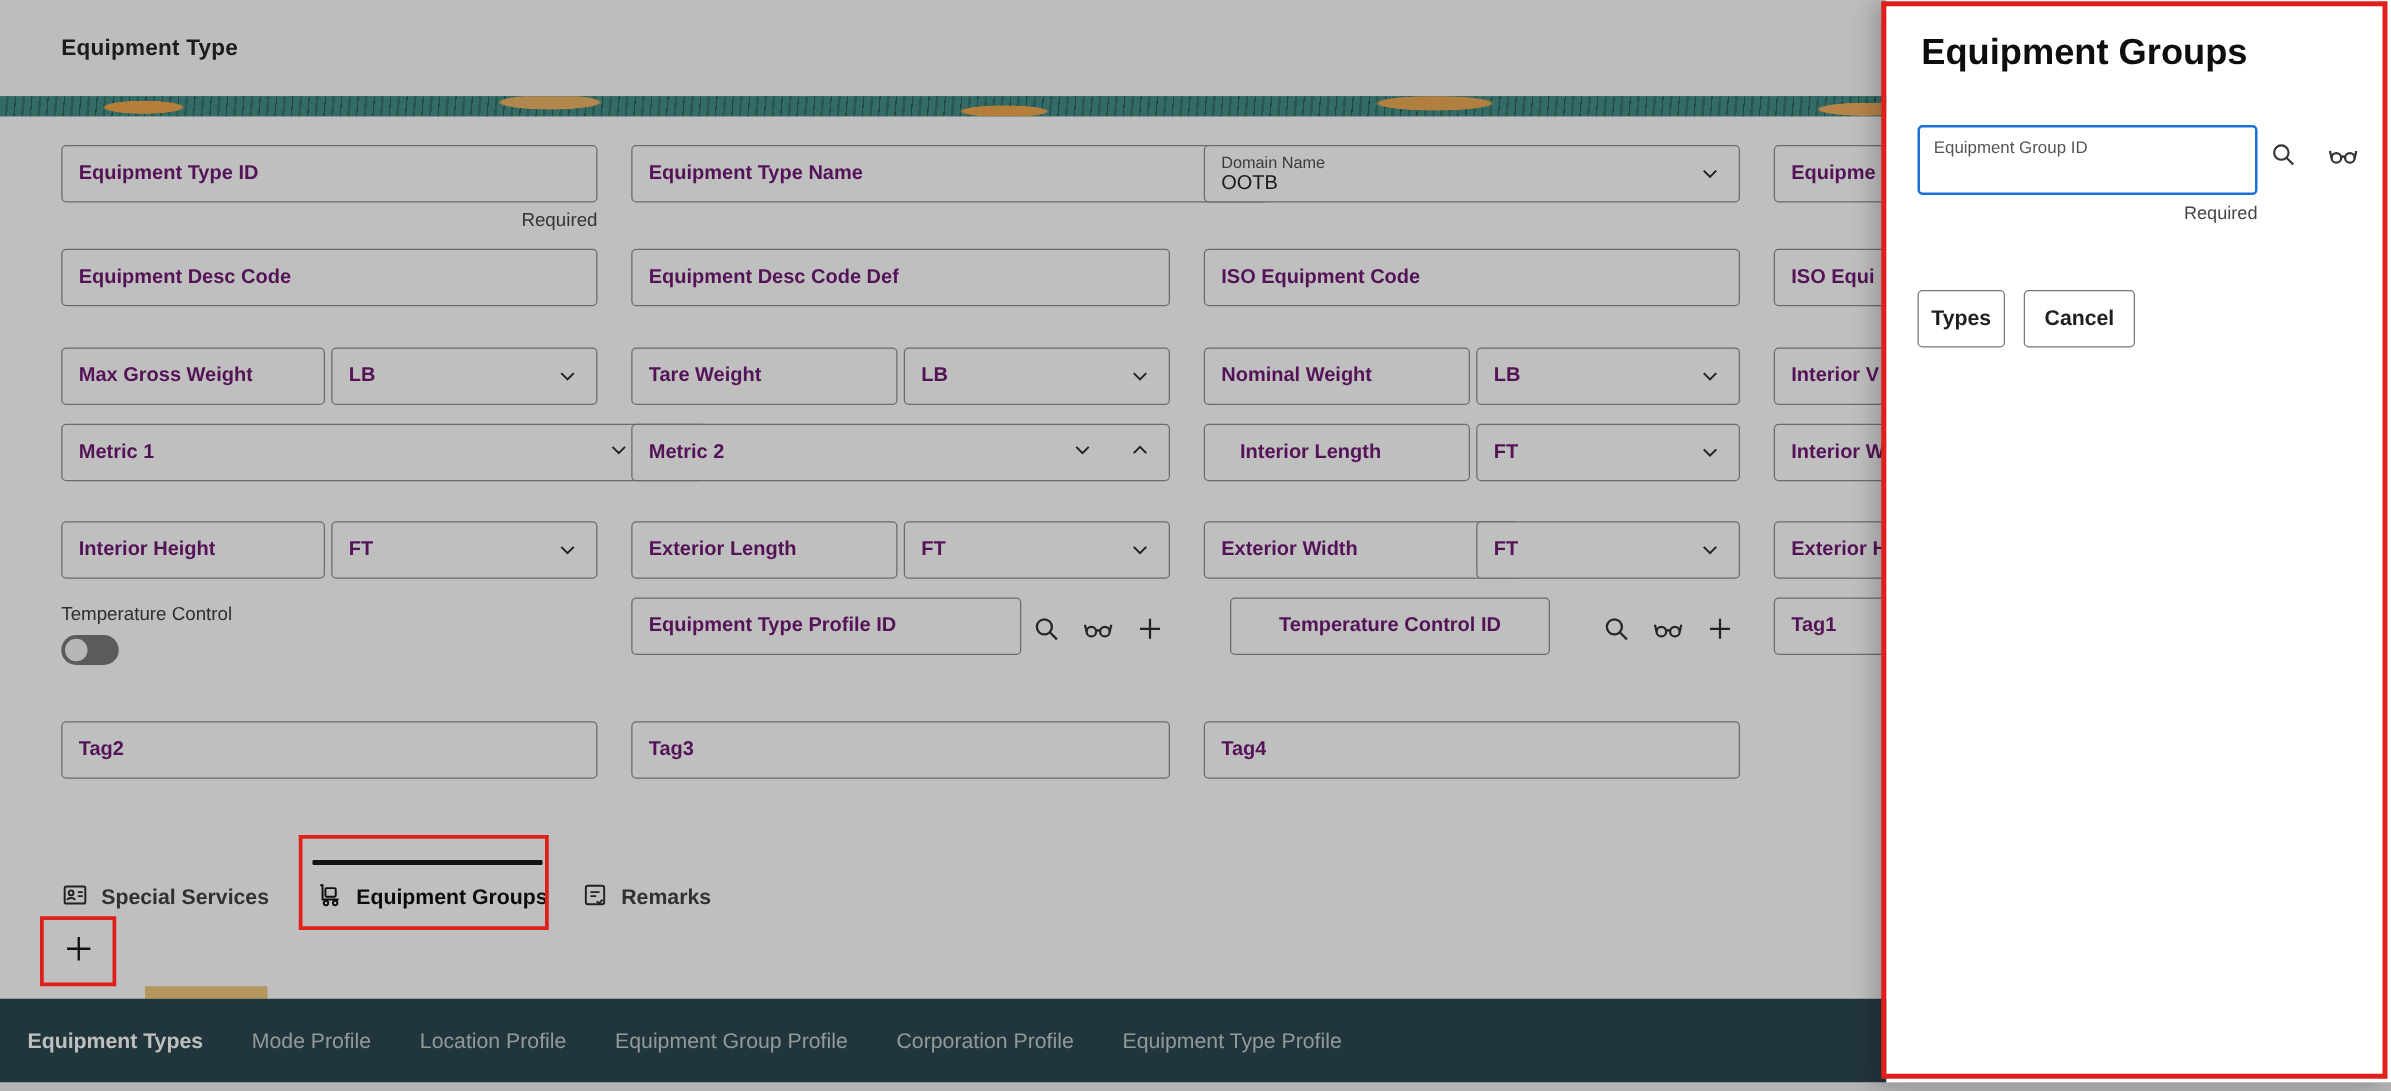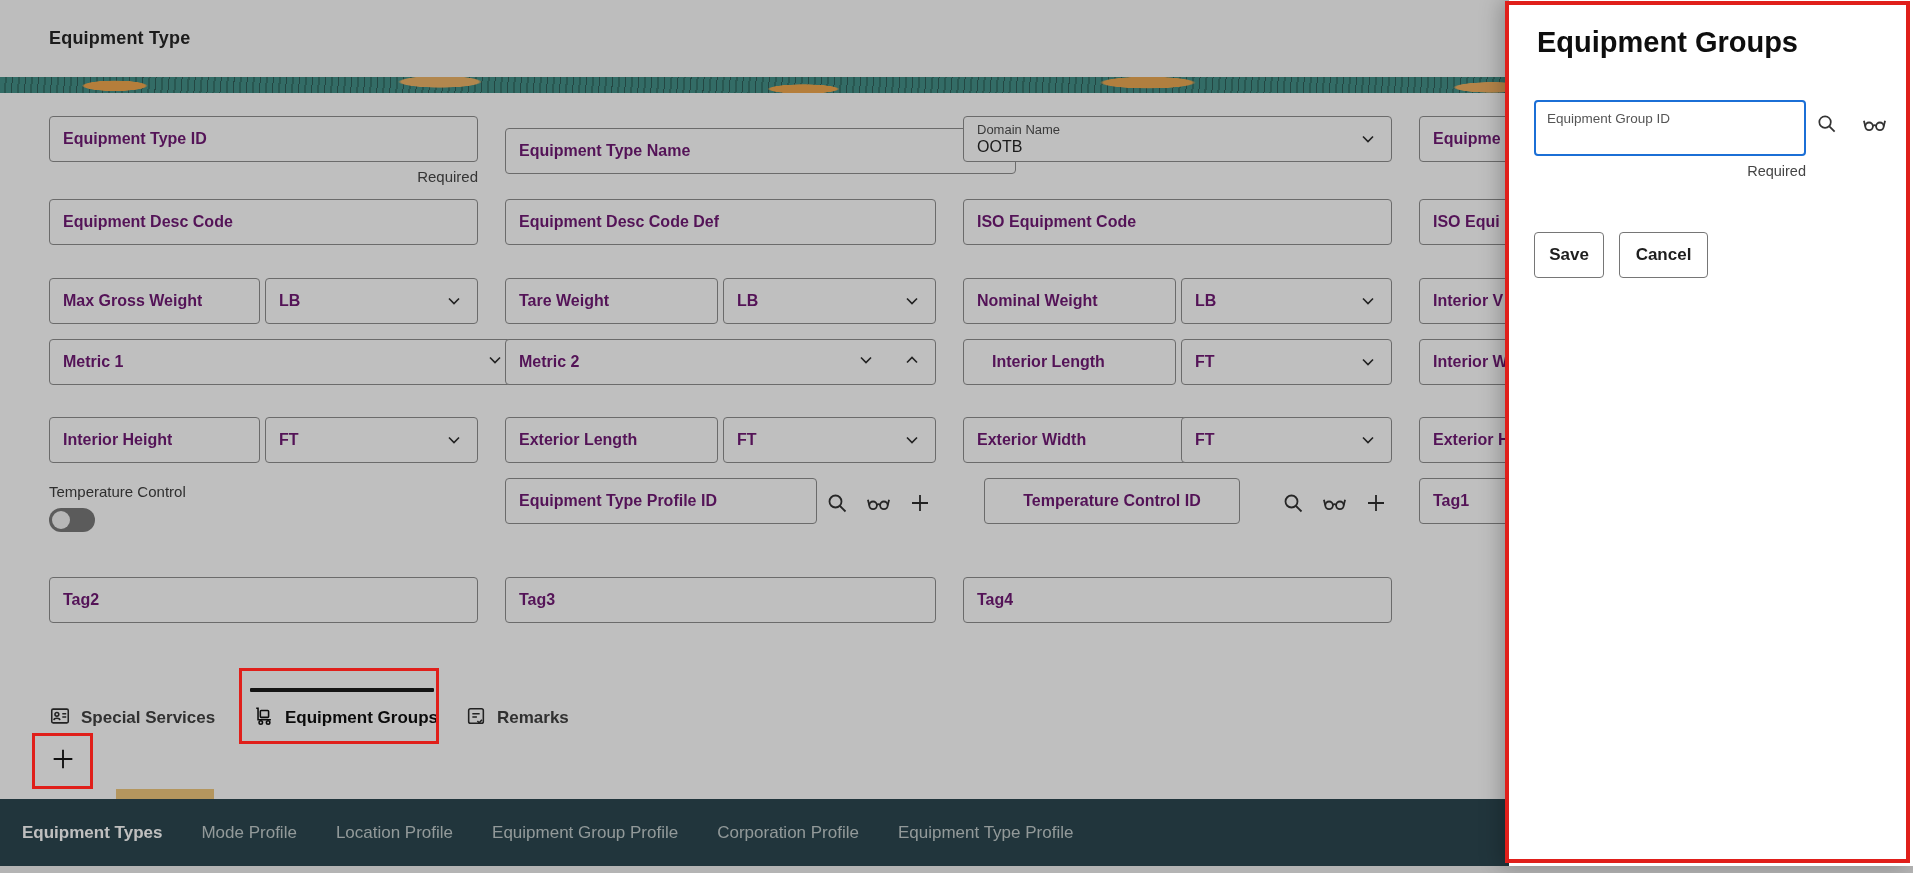--- a/index.html
+++ b/index.html
@@ -83,21 +83,21 @@
 
   <header class="hdr">
     <h1>Equipment Type</h1>
   </header>
   <div class="banner"></div>
 
   <div class="fld" style="left:49px;top:116px;width:429px;">
     <span class="ph">Equipment Type ID</span>
   </div>
   <div class="req" style="left:278px;top:168px;width:200px;">Required</div>
-  <div class="fld" style="left:505px;top:128px;width:511px;">
+  <div class="fld" style="left:505px;top:116px;width:511px;">
     <span class="ph">Equipment Type Name</span>
   </div>
   <div class="fld" style="left:963px;top:116px;width:429px;">
     <div class="dd-inner">
       <span class="dd-label">Domain Name</span>
       <span class="dd-value">OOTB</span>
     </div>
     <span class="chev">
       <svg width="20" height="20" viewBox="0 0 24 24" fill="none" stroke="#2e2e2e" stroke-width="2">
           <path d="M6 9l6 6 6-6"></path>
@@ -373,21 +373,21 @@
     <span class="picon" style="left:352px;top:110px;">
       <svg width="27" height="27" viewBox="0 0 24 24" fill="none" stroke="#333" stroke-width="1.6">
           <circle cx="7.2" cy="14.5" r="3.4"></circle>
           <circle cx="16.8" cy="14.5" r="3.4"></circle>
           <path d="M10.6 14.5c.4-1.4 2.4-1.4 2.8 0"></path>
           <path d="M3.8 14.5L2.6 9.6M20.2 14.5l1.2-4.9"></path>
         </svg>
     </span>
     <div class="preq">Required</div>
 
-    <button class="pbtn" style="left:25px;width:70px;">Save</button>
+    <button class="pbtn" style="left:25px;width:70px;">Types</button>
     <button class="pbtn" style="left:110px;width:89px;">Cancel</button>
   </aside>
 
   <div class="annotation" style="left:1505px;top:1px;width:405px;height:862px;border-width:4px;"></div>
   <div class="annotation" style="left:239px;top:668px;width:200px;height:76px;"></div>
   <div class="annotation" style="left:32px;top:733px;width:61px;height:56px;"></div>
 
 </div>
 
 </body></html>

